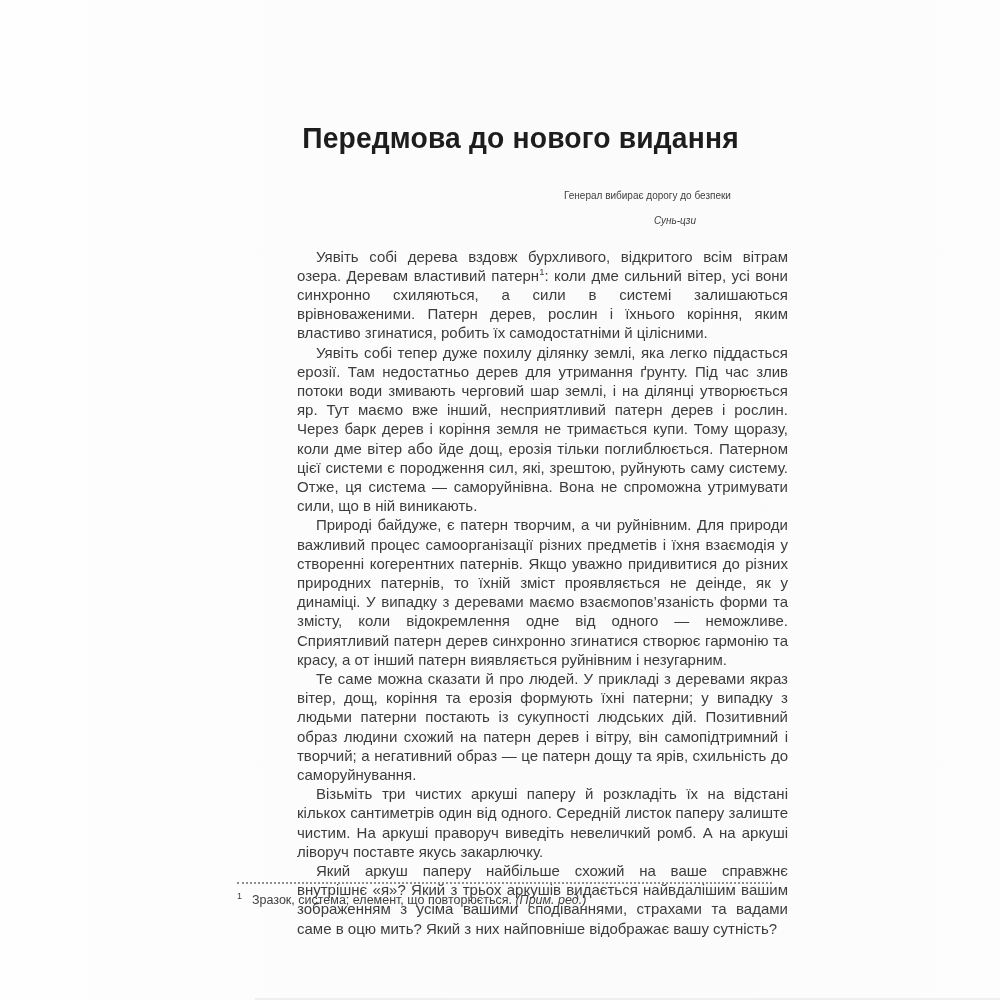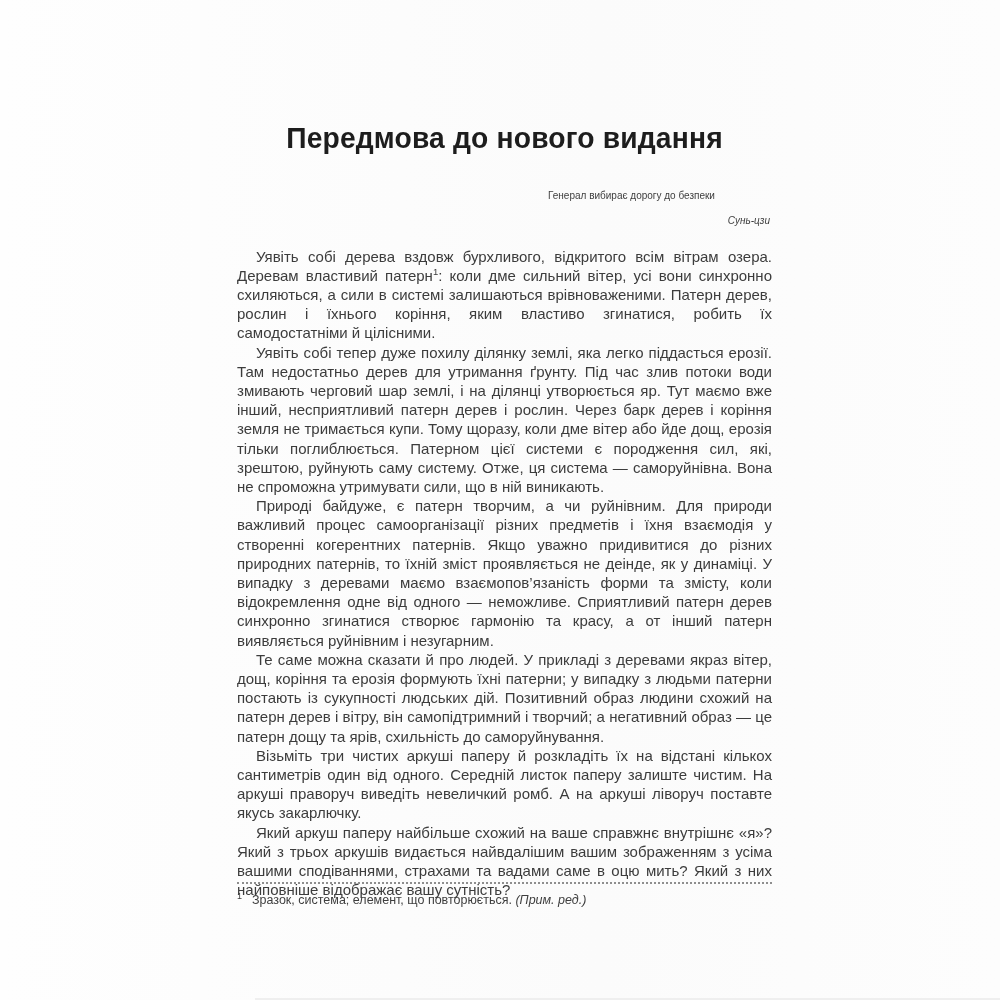--- a/index.html
+++ b/index.html
@@ -11,21 +11,21 @@
     position: relative;
     width: 1000px;
     height: 1000px;
     background: linear-gradient(90deg, #fefefe 0%, #fbfbfb 60%, #fdfdfd 100%);
     overflow: hidden;
     font-family: "Liberation Sans", sans-serif;
     -webkit-font-smoothing: antialiased;
   }
   .column {
     position: absolute;
-    left: 237px;
+    left: 253px;
     top: 0;
     width: 535px;
   }
   .chapter-title {
     margin: 121px 0 0 0;
     text-align: center;
     font-size: 30px;
     line-height: 1.15;
     font-weight: 700;
     color: #1d1d1d;
@@ -37,30 +37,31 @@
     width: 222px;
     margin: 29px 2px 0 auto;
     font-size: 10px;
     line-height: 21px;
     color: #3e3e3e;
   }
   .epigraph-line {
     white-space: nowrap;
   }
   .epigraph-attribution {
-    text-align: right;
+    text-align: center;
     font-style: italic;
     margin-top: 4px;
   }
   .body-text {
     margin-top: 16px;
     font-size: 15px;
     line-height: 19.2px;
     color: #3c3c3c;
     text-align: justify;
+    margin-left: 44px;
   }
   .body-text p {
     margin: 0;
     text-indent: 19px;
   }
   .fn-ref {
     display: inline-block;
     font-size: 9.5px;
     vertical-align: 6px;
     line-height: 0;

